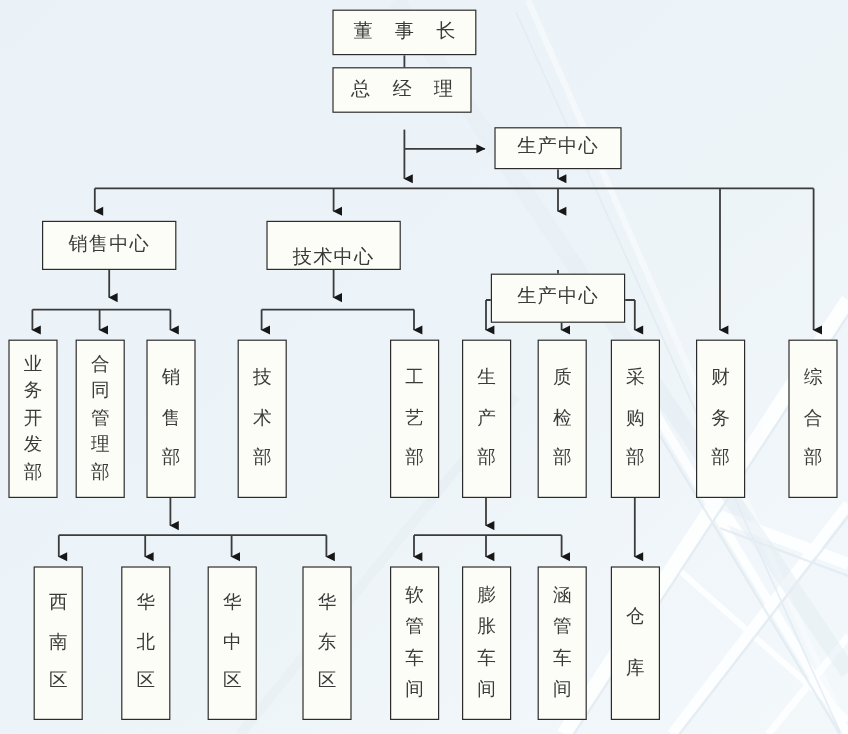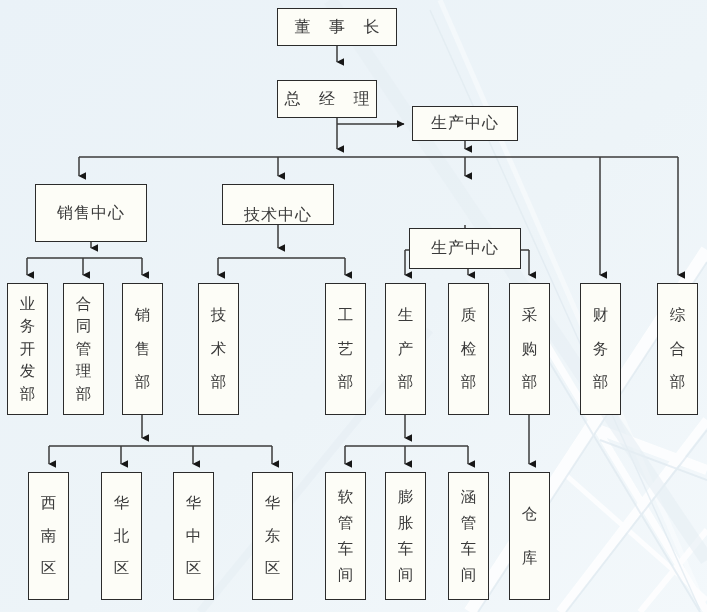--- a/index.html
+++ b/index.html
@@ -163,29 +163,29 @@
 
       <line x1="529" y1="415" x2="529" y2="464" marker-end="url(#arw)"></line>
 
     </g>
   </svg>
 
   <div class="node horiz wide-spaced" style="left: 277px; top: 8px; width: 120px; height: 38px;">
       <span>董 事 长</span>
     </div>
 
-  <div class="node horiz wide-spaced" style="left: 277px; top: 80px; width: 100px; height: 38px;">
+  <div class="node horiz wide-spaced" style="left: 277px; top: 56px; width: 116px; height: 38px;">
       <span>总 经 理</span>
     </div>
 
   <div class="node horiz" style="left: 412px; top: 106px; width: 106px; height: 35px;">
       <span>生产中心</span>
     </div>
 
-  <div class="node horiz" style="left: 35px; top: 184px; width: 112px; height: 58px;">
+  <div class="node horiz" style="left: 35px; top: 184px; width: 112px; height: 41px;">
       <span>销售中心</span>
     </div>
 
   <div class="node horiz" style="left: 222px; top: 184px; width: 112px; height: 41px; align-items: flex-end;">
       <span>技术中心</span>
     </div>
 
   <div class="node horiz" style="left: 409px; top: 184px; width: 112px; height: 41px; margin-top: 44px;">
       <span>生产中心</span>
     </div>

